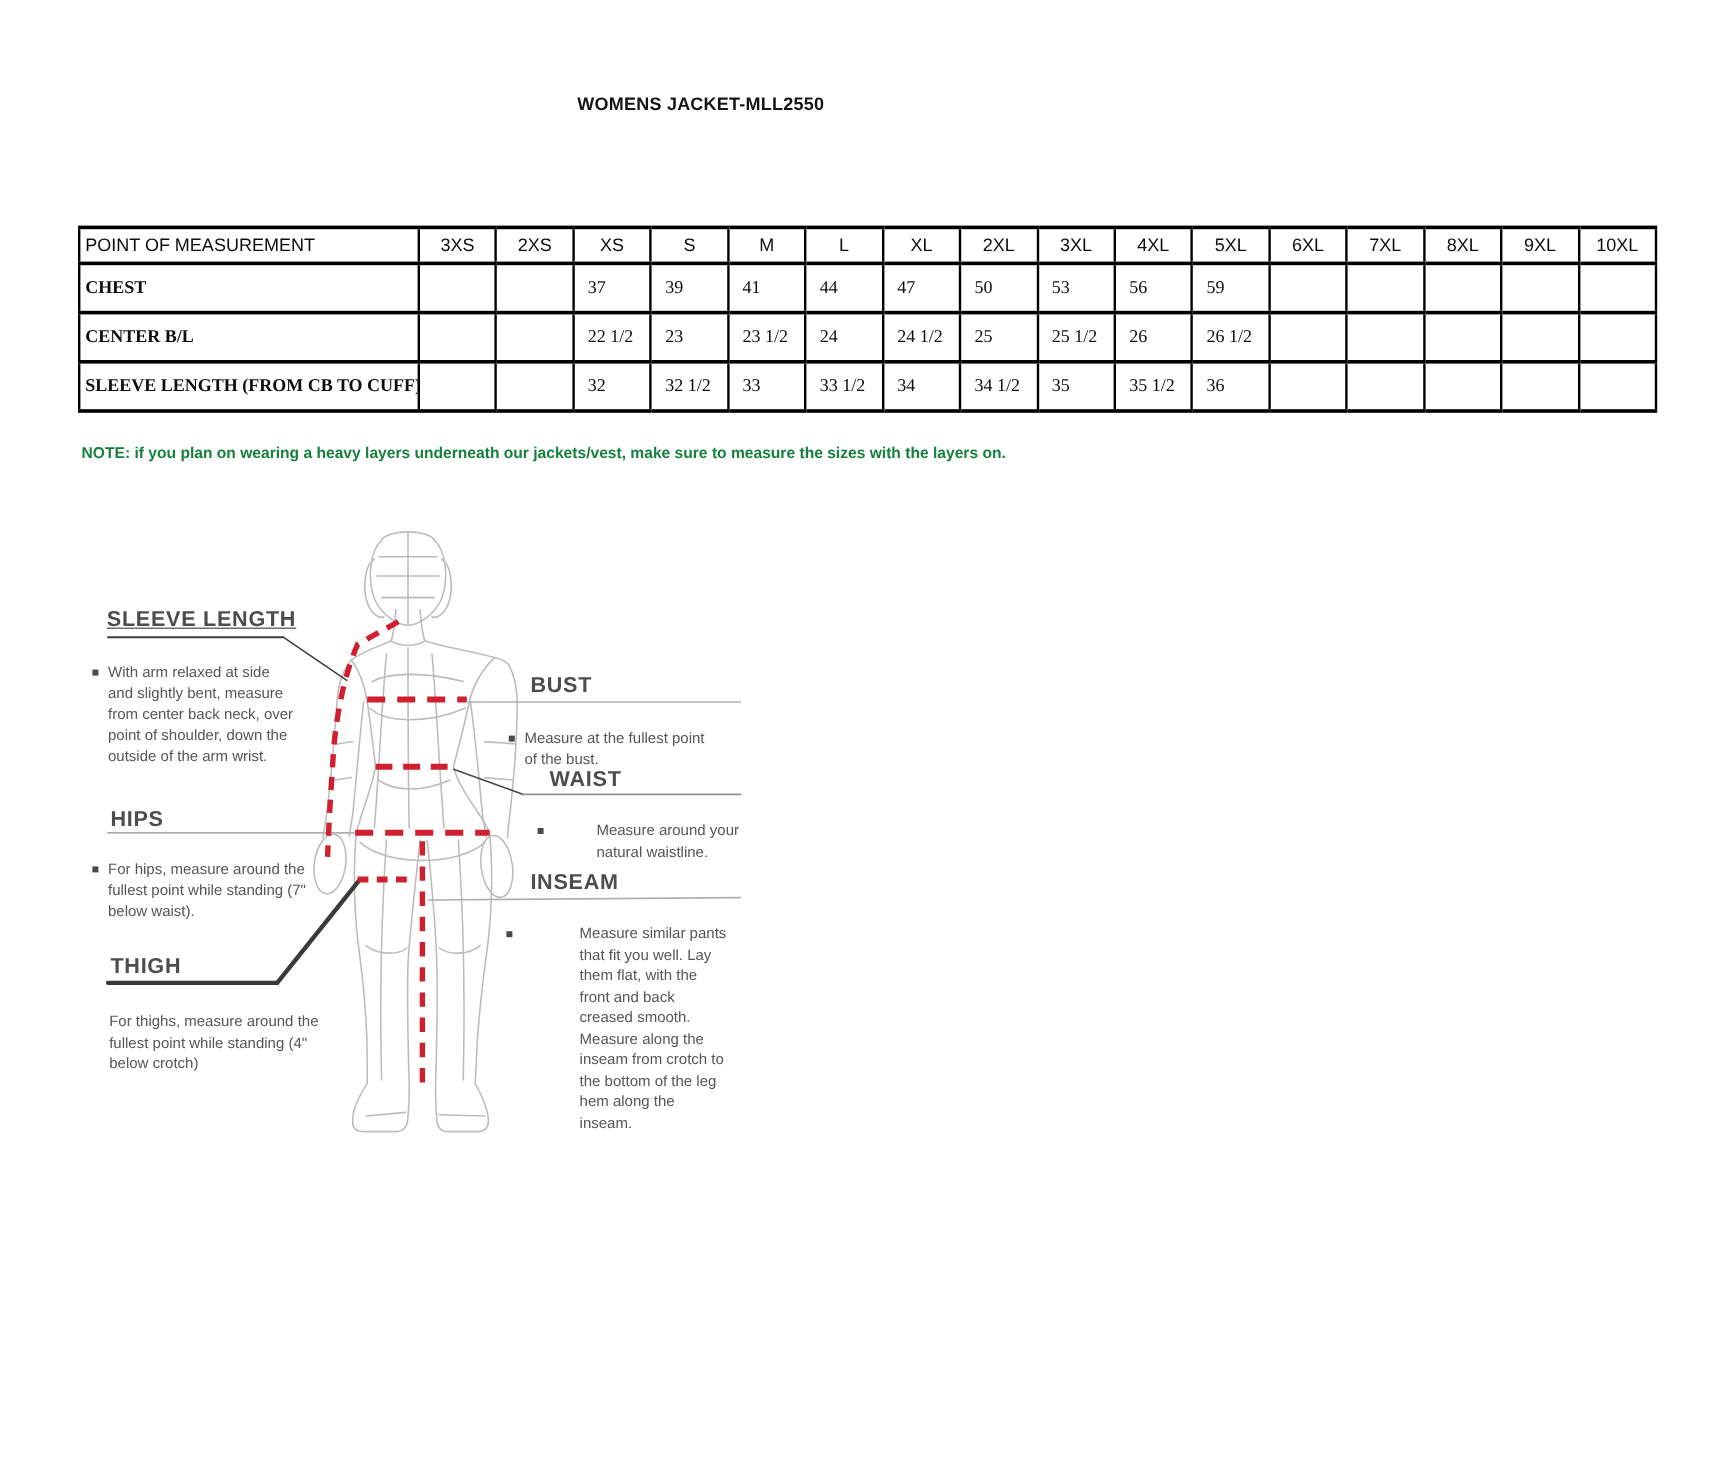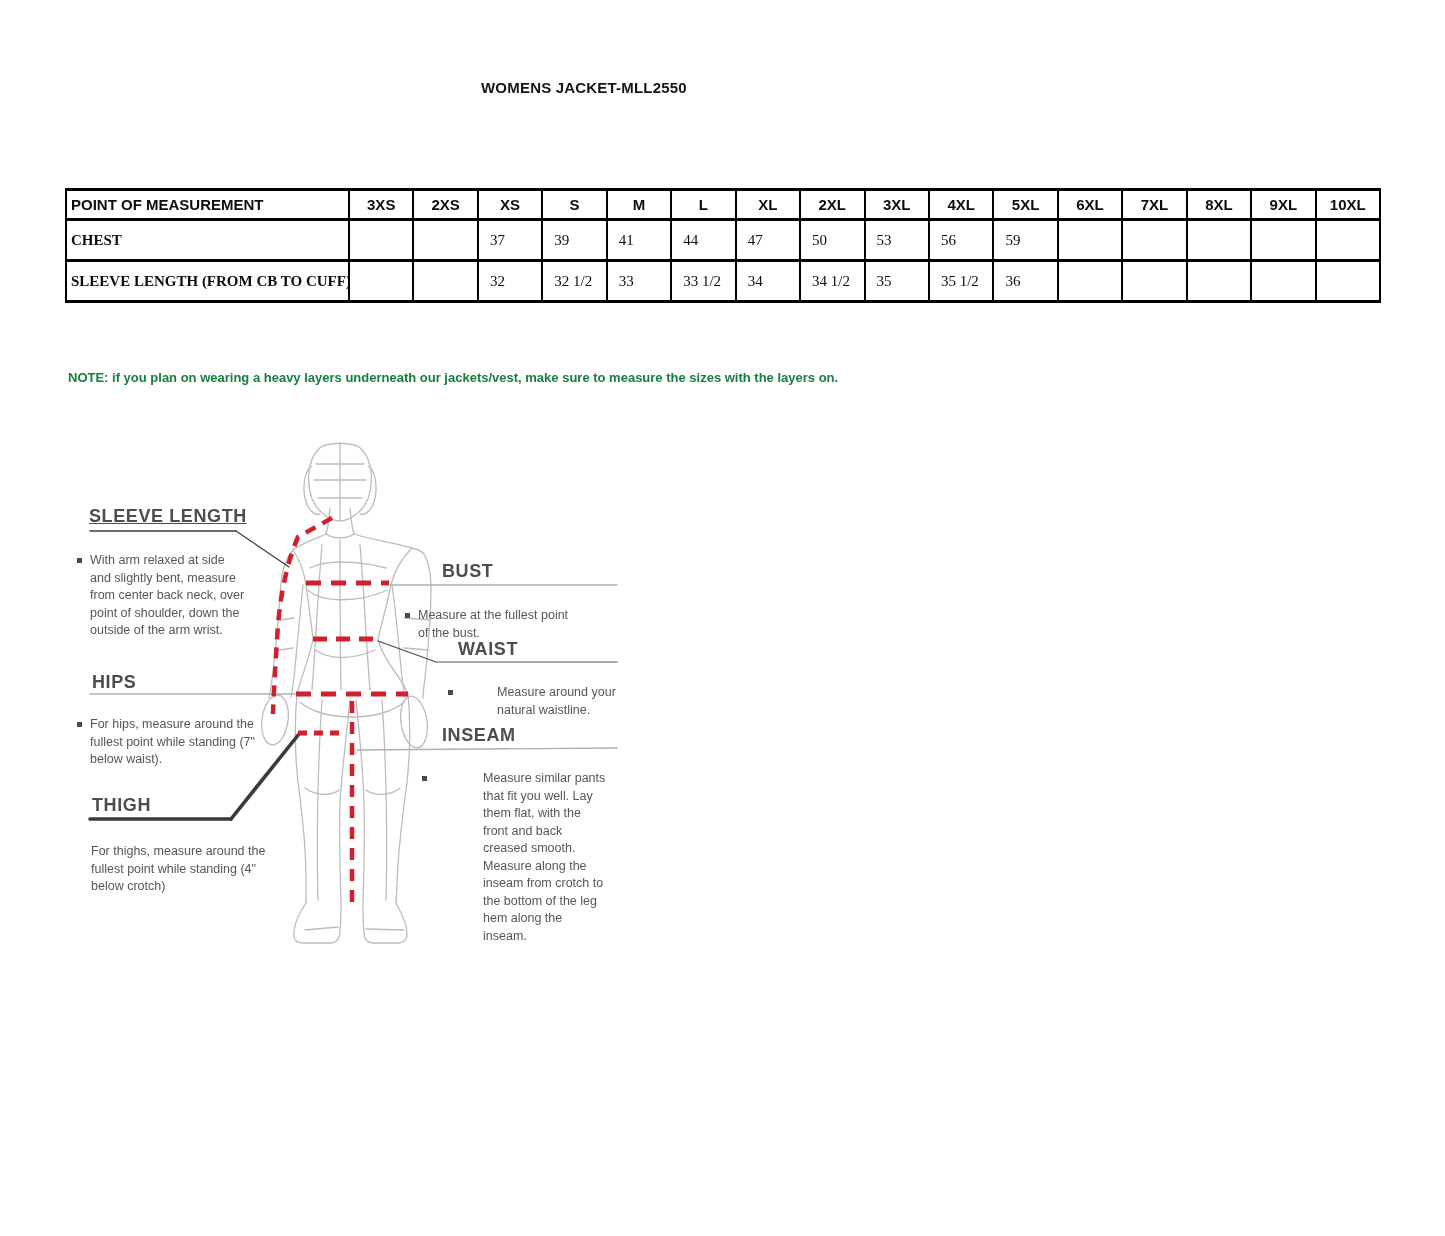--- a/index.html
+++ b/index.html
@@ -14,21 +14,21 @@
     font-size:15px; font-weight:bold; color:#151515; letter-spacing:.2px;
   }
   table.size-chart {
     position:absolute; left:65px; top:188px; width:1316px;
     border-collapse:collapse; table-layout:fixed;
   }
   .size-chart th, .size-chart td {
     border:2px solid #000; border-top-width:3px; border-bottom-width:3px;
     font-size:15px; white-space:nowrap; overflow:hidden; color:#0d0d0d;
   }
-  .size-chart thead th { height:30px; font-weight:bold; text-align:center; }
+  .size-chart thead th { height:30px; font-weight:normal; text-align:center; }
   .size-chart thead th:first-child { text-align:left; padding-left:4px; }
   .size-chart tbody td { height:41px; text-align:left; padding-left:11px; font-weight:500;font-family:Liberation Serif, serif; }
   .size-chart tbody td.rowlabel { font-weight:bold; padding-left:4px; }
   .note-line {
     position:absolute; left:68px; top:370px;
     font-size:13px; font-weight:bold; color:#15803d;
   }
   .guide-svg { position:absolute; left:0; top:0; pointer-events:none; }
   .gh {
     position:absolute; font-size:18px; font-weight:bold;
@@ -101,20 +101,39 @@
         <td>53</td>
         <td>56</td>
         <td>59</td>
         <td></td>
         <td></td>
         <td></td>
         <td></td>
         <td></td>
       </tr>
       <tr>
+        <td class="rowlabel">CENTER B/L</td>
+        <td></td>
+        <td></td>
+        <td>22 1/2</td>
+        <td>23</td>
+        <td>23 1/2</td>
+        <td>24</td>
+        <td>24 1/2</td>
+        <td>25</td>
+        <td>25 1/2</td>
+        <td>26</td>
+        <td>26 1/2</td>
+        <td></td>
+        <td></td>
+        <td></td>
+        <td></td>
+        <td></td>
+      </tr>
+      <tr>
         <td class="rowlabel">SLEEVE LENGTH (FROM CB TO CUFF)</td>
         <td></td>
         <td></td>
         <td>32</td>
         <td>32 1/2</td>
         <td>33</td>
         <td>33 1/2</td>
         <td>34</td>
         <td>34 1/2</td>
         <td>35</td>
@@ -216,21 +235,21 @@
   <span class="bullet"></span>
   <p>For hips, measure around the fullest point while standing (7" below waist).</p>
 </div>
 
 <div class="gh" style="left:92px;  top:795px;">THIGH</div>
 <div class="gd" style="left:91px;  top:828px; width:180px;">
   <p>For thighs, measure around the fullest point while standing (4" below crotch)</p>
 </div>
 
 <div class="gh" style="left:442px; top:561px;">BUST</div>
-<div class="gd" style="left:405px; top:592px; width:172px;">
+<div class="gd" style="left:424px; top:592px; width:172px;">
   <span class="bullet"></span>
   <p>Measure at the fullest point of the bust.</p>
 </div>
 
 <div class="gh" style="left:442px; top:639px;margin-left:16px;">WAIST</div>
 <div class="gd" style="left:448px; top:669px; width:172px;gap:36px;">
   <span class="bullet"></span>
   <p>Measure around your natural waistline.</p>
 </div>
 

